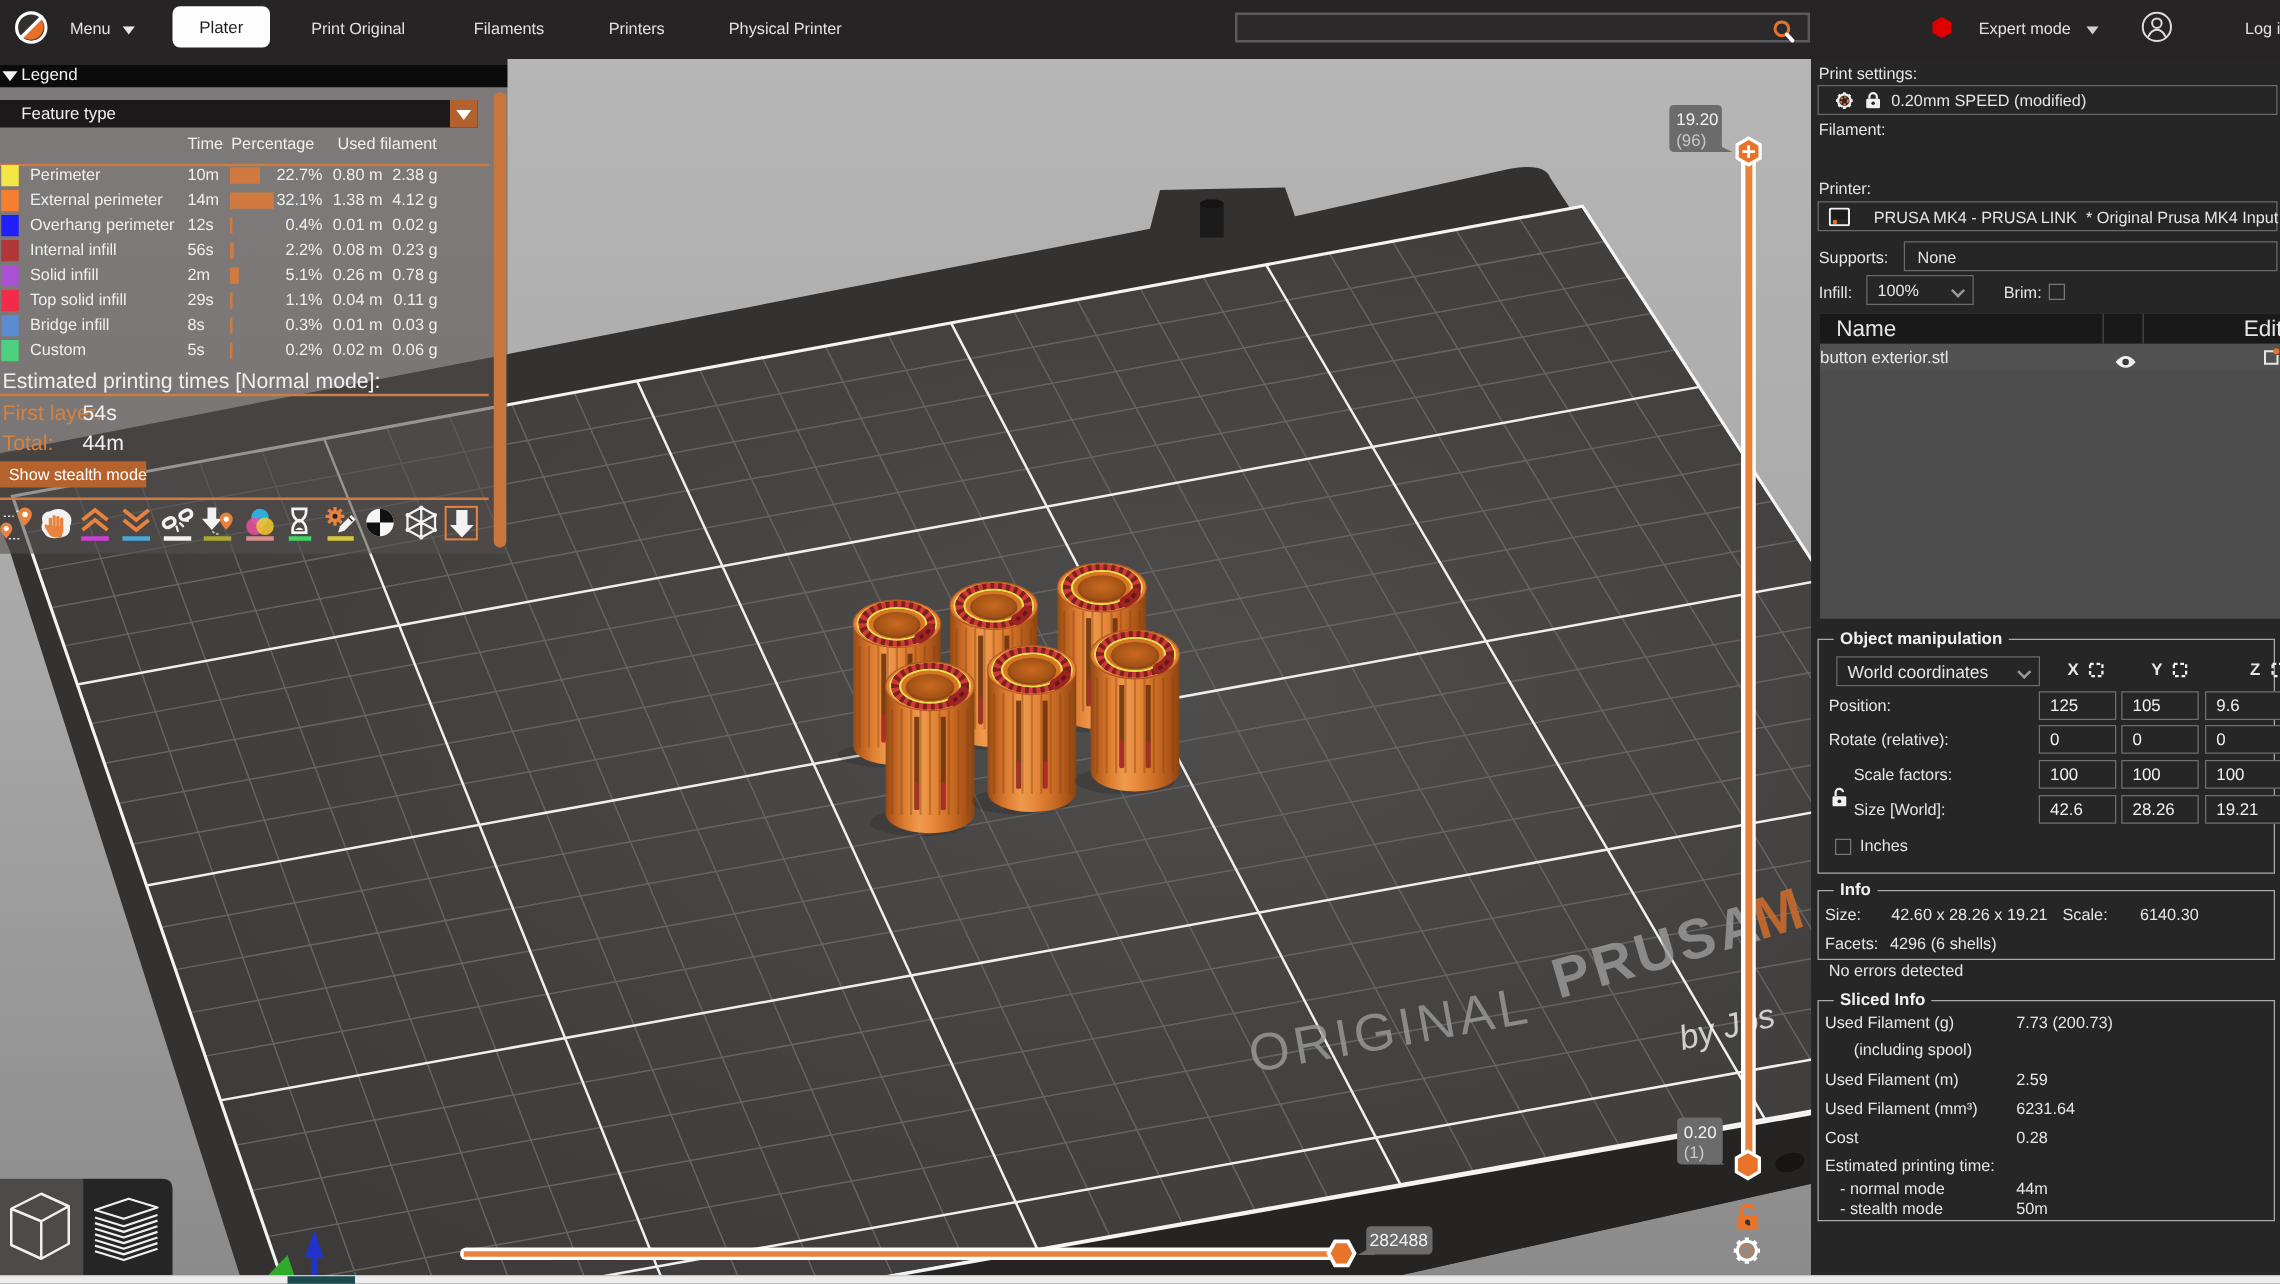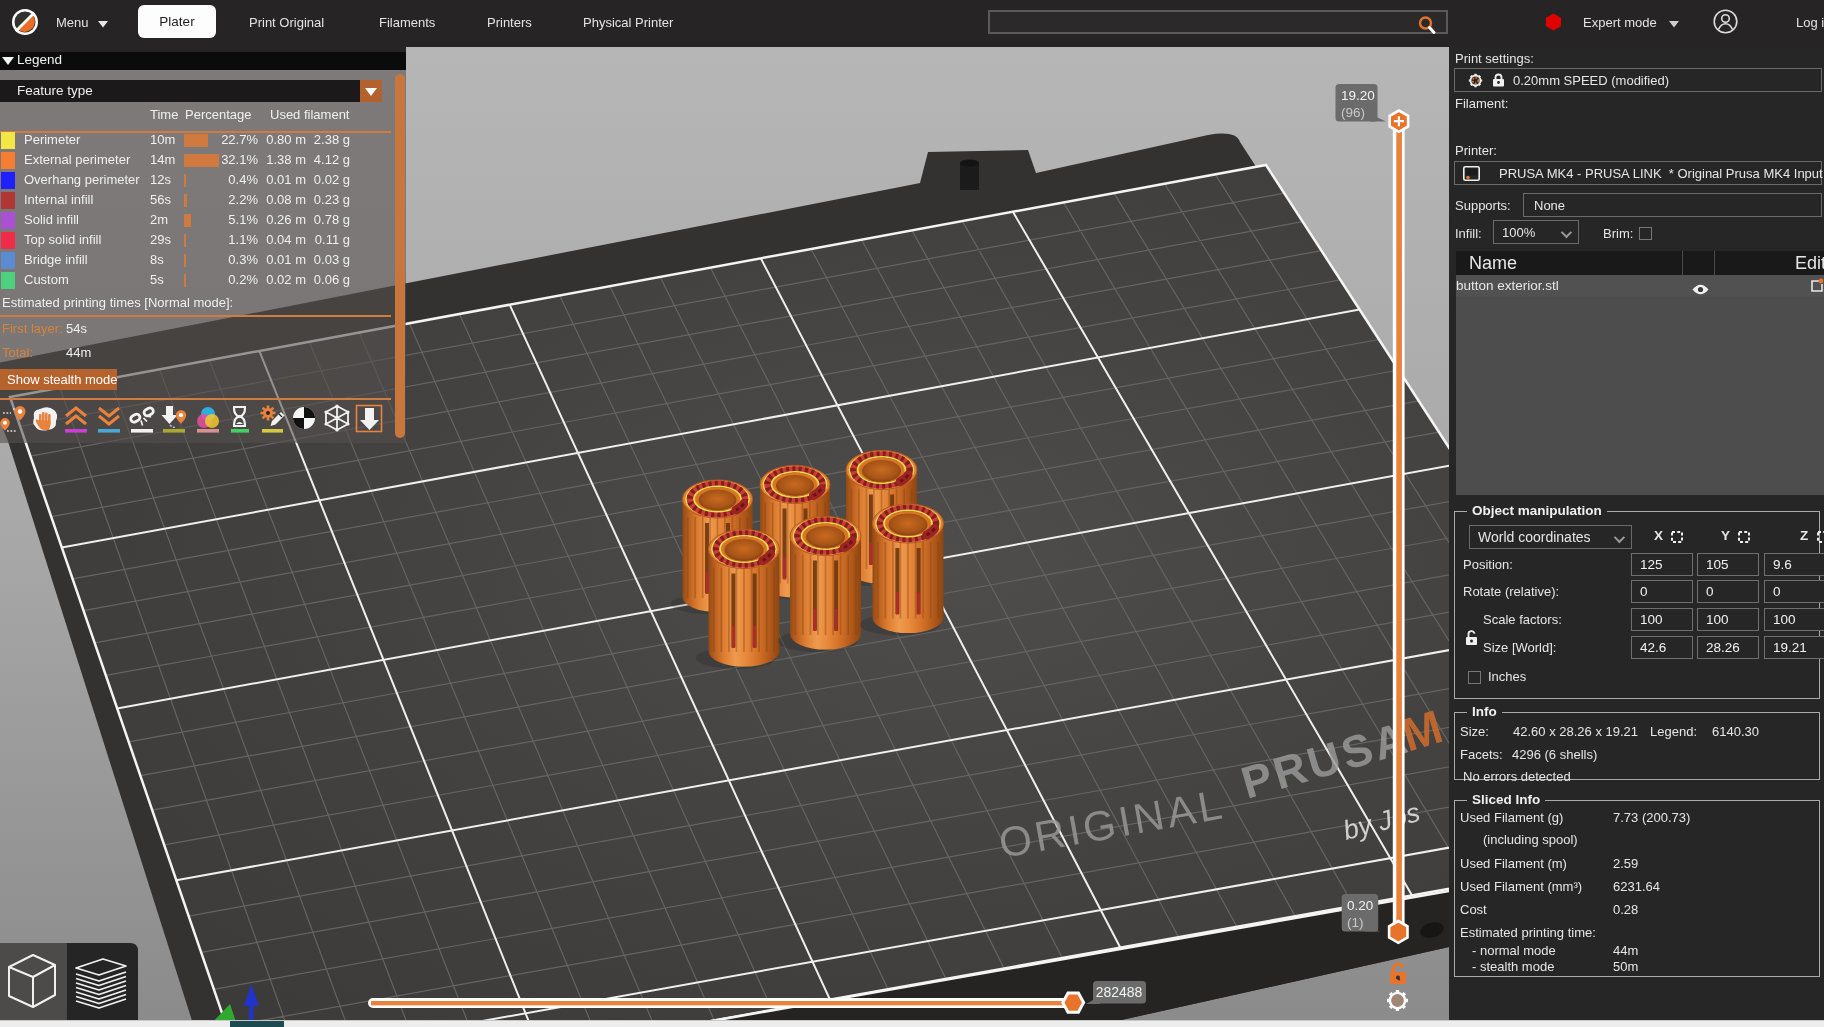--- a/index.html
+++ b/index.html
@@ -17,21 +17,21 @@
 .lhead span{position:absolute;white-space:nowrap}
 .lrule{position:absolute;left:0;width:391px;height:2px;background:#cf7c42}
 .lrow{position:absolute;left:0;width:100%;height:20px;font-size:13px;color:#f0f0f0}
 .sw{position:absolute;left:1px;top:1px;width:14px;height:17px}
 .ln{position:absolute;left:24px;top:1px}
 .lt{position:absolute;left:150px;top:1px}
 .lb{position:absolute;left:184px;top:3px;height:13px;background:#d17a3f}
 .lp{position:absolute;left:258px;top:1px;transform:translateX(-100%)}
 .lm{position:absolute;left:306px;top:1px;transform:translateX(-100%)}
 .lg{position:absolute;left:350px;top:1px;transform:translateX(-100%)}
-.ltext{position:absolute;left:2px;font-size:13px;white-space:nowrap}
+.ltext{position:absolute;left:2px;font-size:17px;white-space:nowrap}
 #stealth{position:absolute;left:0;top:299px;white-space:nowrap;width:117px;height:21px;background:#b5622d;color:#fff;font-size:13px;line-height:21px;padding-left:7px}
 .lic{position:absolute;top:334px;width:30px;height:30px}
 #lscroll{position:absolute;left:395px;top:4px;width:10px;height:364px;background:#c8763c;border-radius:5px}
 #sidebar{position:absolute;left:1449px;top:47px;width:375px;height:973px;background:#262626;color:#e6e6e6}
 .slab{position:absolute;font-size:13px;white-space:nowrap;color:#e6e6e6}
 .combo{position:absolute;height:24px;background:#262626;border:1px solid #6a6a6a;display:flex;align-items:center}
 .cicon{margin-left:9px;display:inline-flex}
 .ctext{margin-left:8px;font-size:13px;white-space:nowrap}
 .fsw{margin-left:8px;width:26px;height:14px;background:#f57f1f;display:inline-block}
 .chev{position:absolute;right:9px;top:9px;width:8px;height:8px;border-right:2px solid #9a9a9a;border-bottom:2px solid #9a9a9a;transform:rotate(45deg) translateY(-2px)}
@@ -614,26 +614,26 @@
     <div class="ibox" style="left:182px;top:589px">42.6</div>
     <div class="ibox" style="left:248px;top:589px">28.26</div>
     <div class="ibox" style="left:315px;top:589px">19.21</div>
 <span style="position:absolute;left:16px;top:581px"><svg width="16" height="19" viewBox="0 0 16 19">
         <rect x="1" y="9" width="11" height="8" rx="1" fill="#f0f0f0"></rect>
         <path d="M3.5,9 v-2.5 a3,3 0 0 1 6,-0.8" fill="none" stroke="#f0f0f0" stroke-width="1.8"></path>
         <circle cx="6.5" cy="13" r="1.5" fill="#262626"></circle>
       </svg></span>
 <div class="cbox" style="left:19px;top:624px"></div>
 <div class="slab" style="left:39px;top:622px">Inches</div>
-<div class="fset" style="top:665px;height:68px">
+<div class="fset" style="top:665px;height:56px">
       <span class="ftitle">Info</span>
     </div>
 <div class="slab" style="left:11px;top:677px">Size:</div>
 <div class="slab" style="left:64px;top:677px">42.60 x 28.26 x 19.21</div>
-<div class="slab" style="left:201px;top:677px">Legend:</div>
+<div class="slab" style="left:201px;top:677px">Scale:</div>
 <div class="slab" style="left:263px;top:677px">6140.30</div>
 <div class="slab" style="left:11px;top:700px">Facets:</div>
 <div class="slab" style="left:63px;top:700px">4296 (6 shells)</div>
 <div class="slab" style="left:14px;top:722px">No errors detected</div>
 <div class="fset" style="top:753px;height:177px">
       <span class="ftitle">Sliced Info</span>
     </div>
 <div class="slab" style="left:11px;top:763px">Used Filament (g)</div>
     <div class="slab" style="left:164px;top:763px">7.73 (200.73)</div>
 <div class="slab" style="left:34px;top:785px">(including spool)</div>

